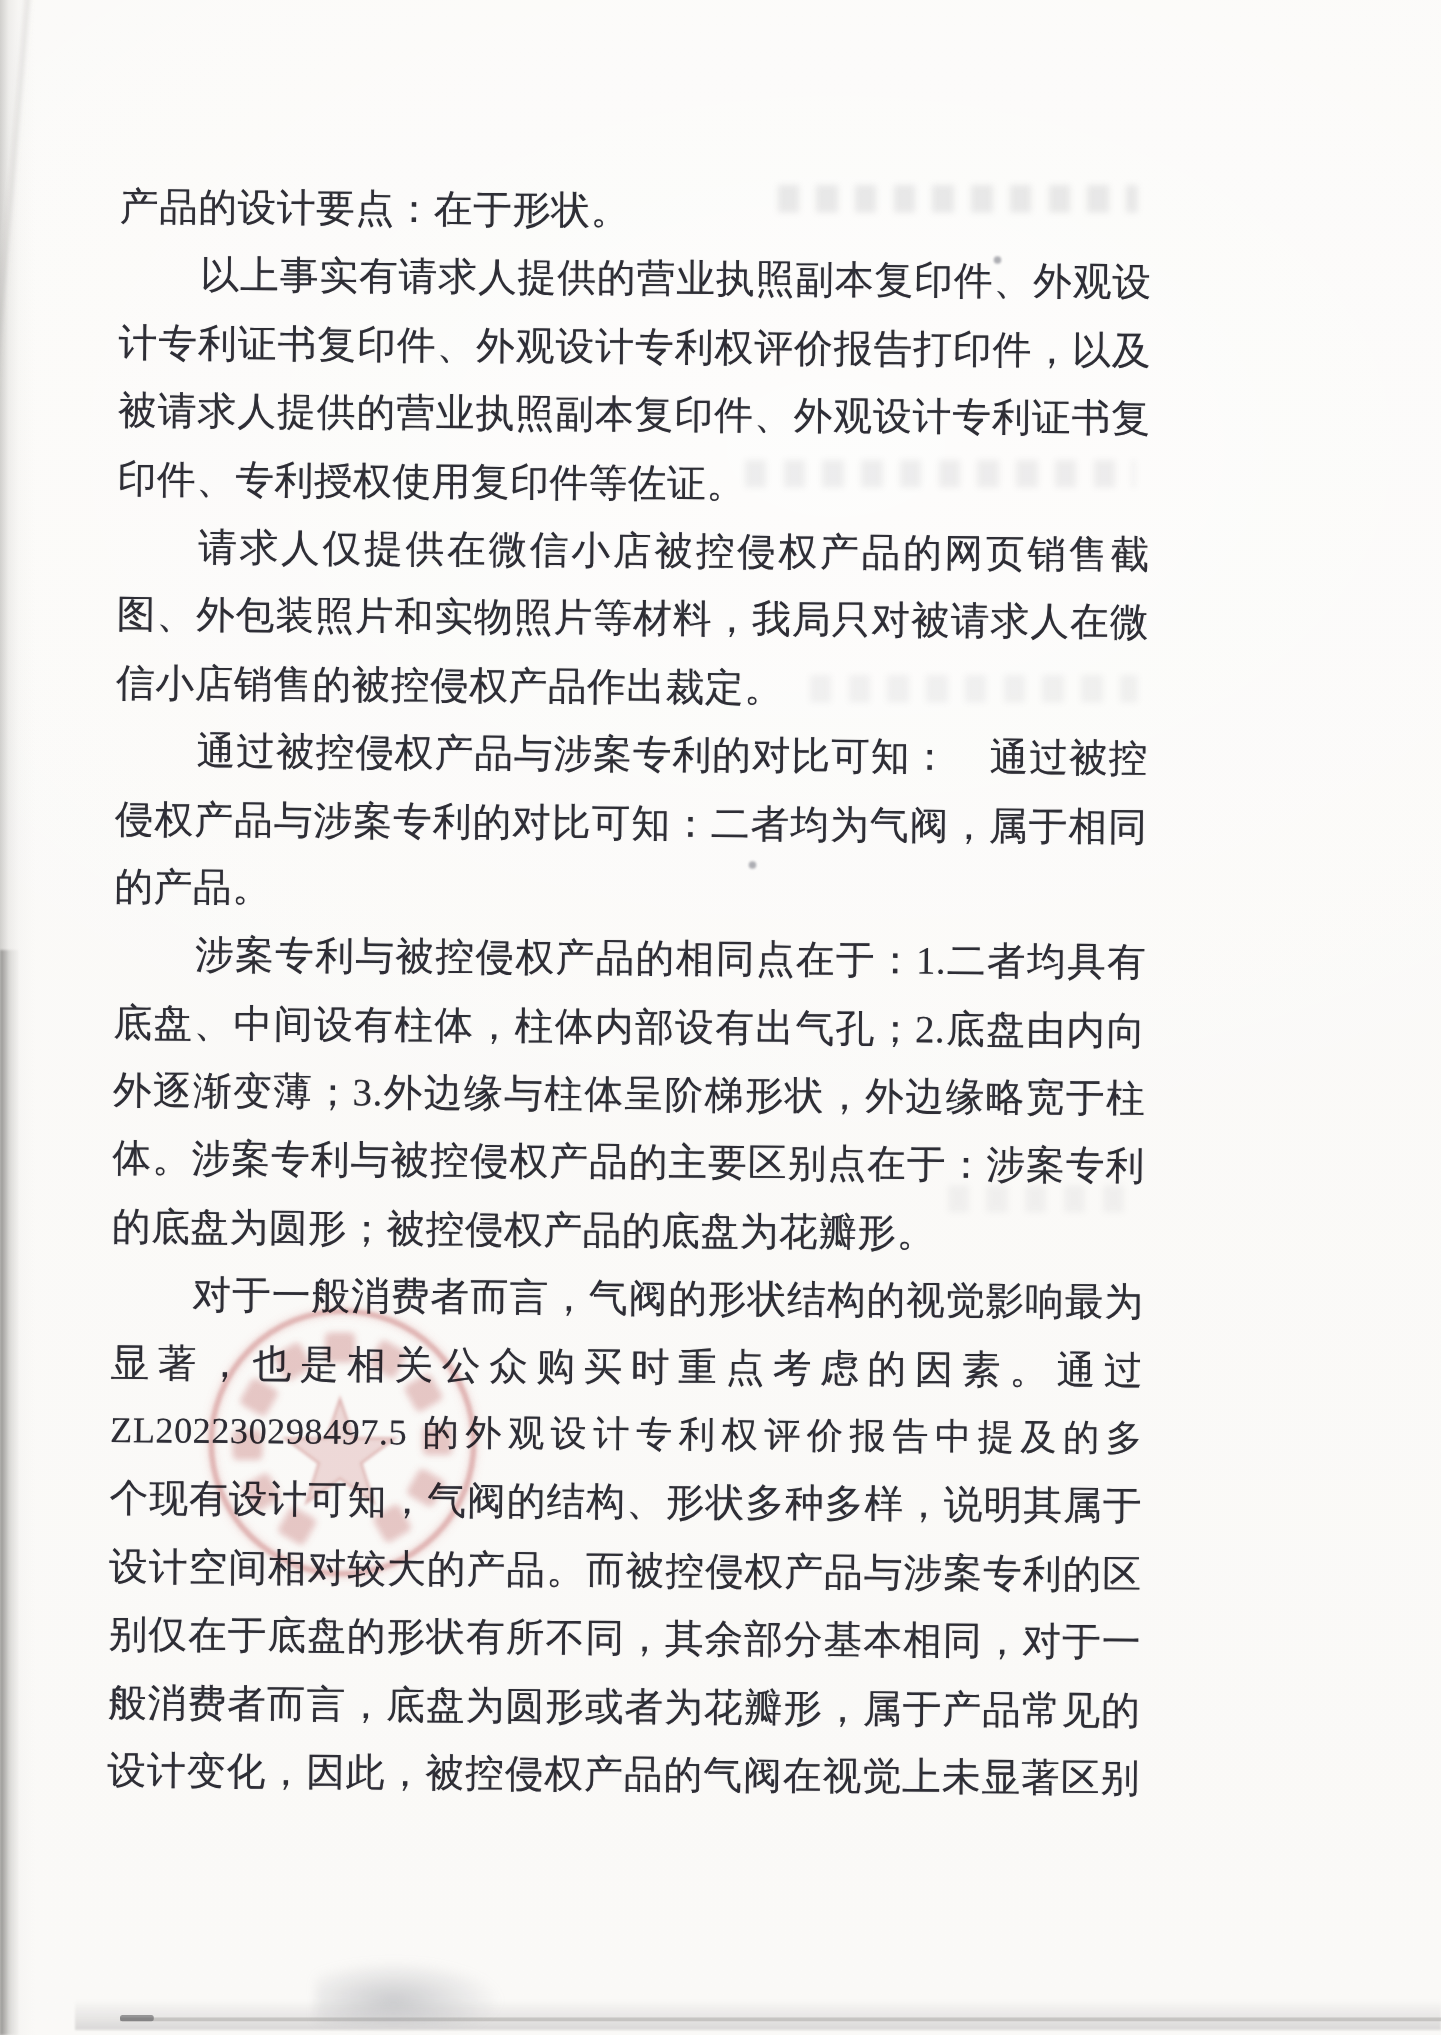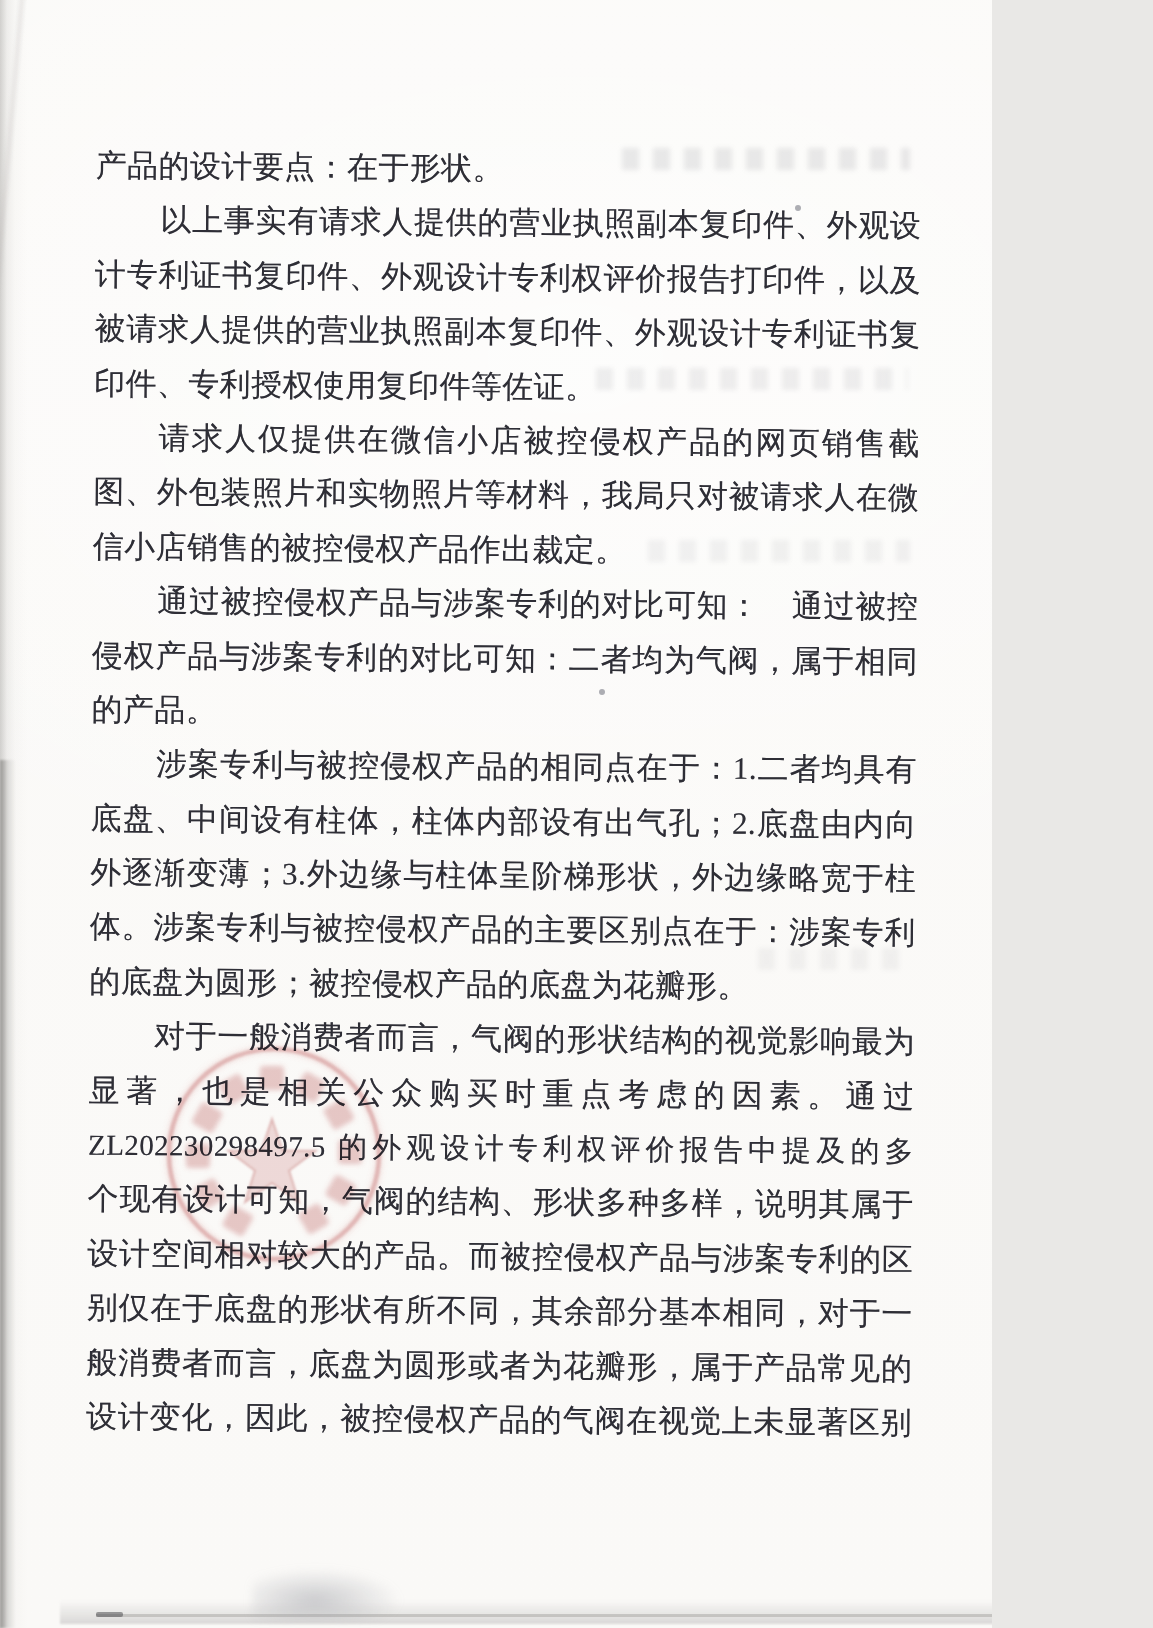--- a/index.html
+++ b/index.html
@@ -1,18 +1,18 @@
 <!DOCTYPE html>
 <html><head>
 <meta charset="utf-8">
 <style>
   html,body{margin:0;padding:0;background:#e9e8e6;}
   .page{
     position:relative;
-    width:992px;height:1628px;
+    width:1153px;height:1628px;
     overflow:hidden;
     background:
       radial-gradient(ellipse 980px 620px at 58% 22%, rgba(255,255,255,.55), rgba(255,255,255,0)),
       linear-gradient(#fbfaf8,#faf9f7);
     font-family:"Liberation Serif","DejaVu Serif",serif;
   }
   
   .edge-left{
     position:absolute;left:0;top:0;width:28px;height:100%;
     background:linear-gradient(90deg,

